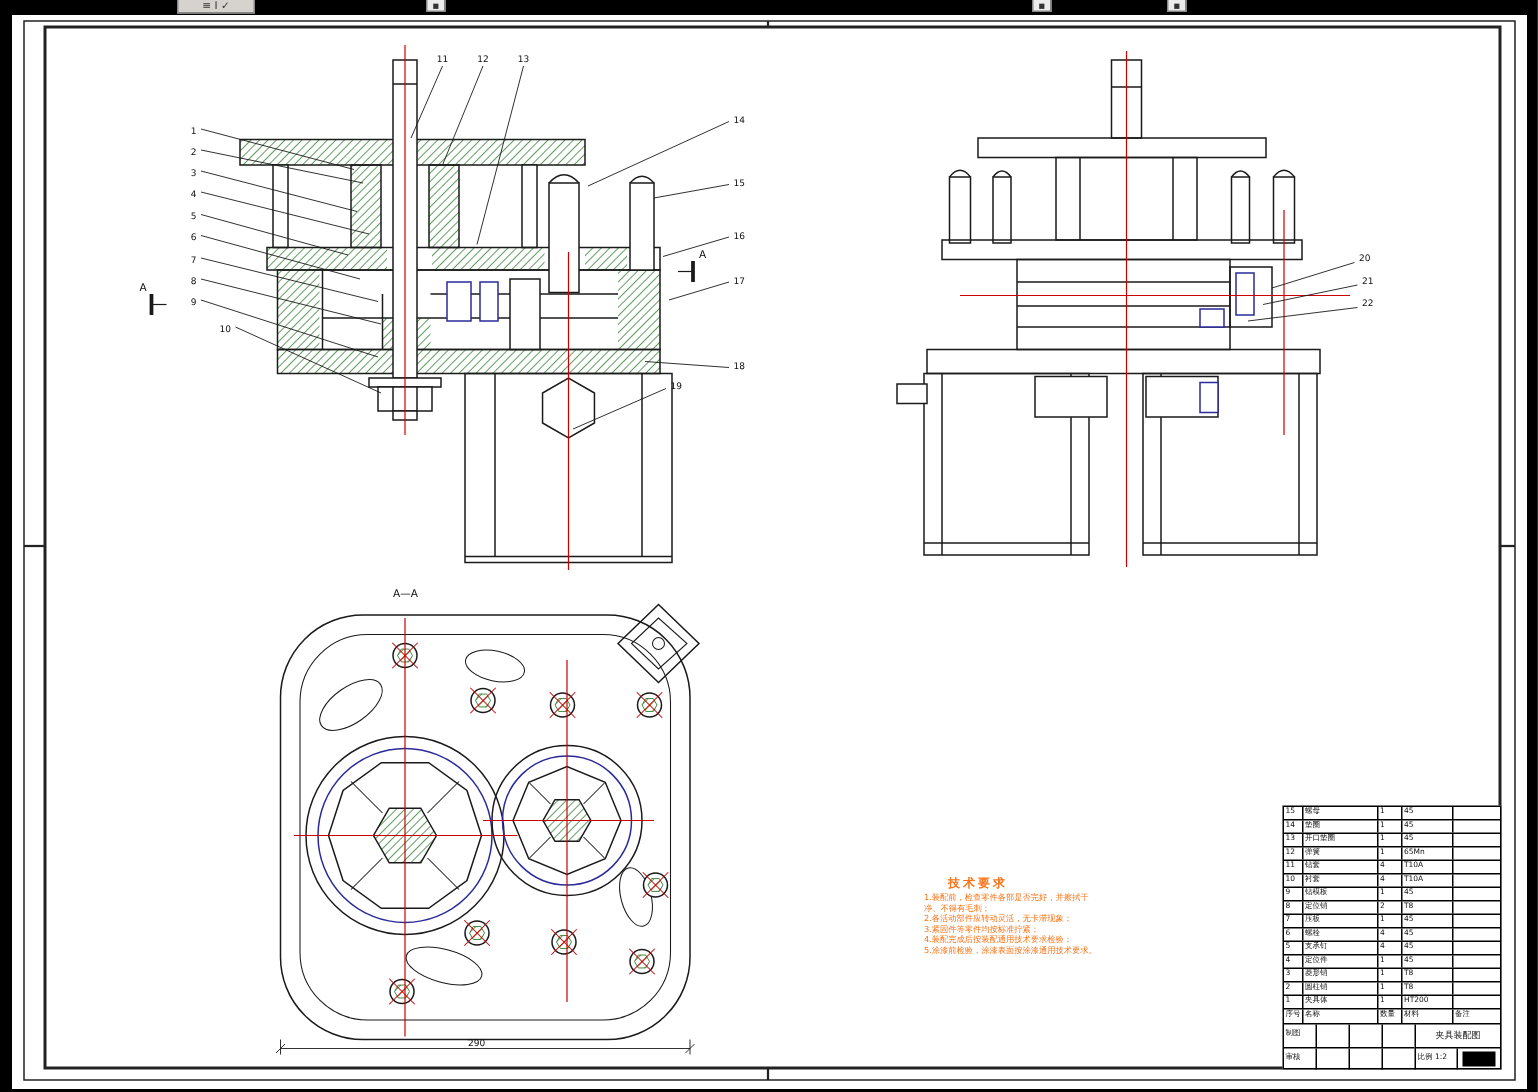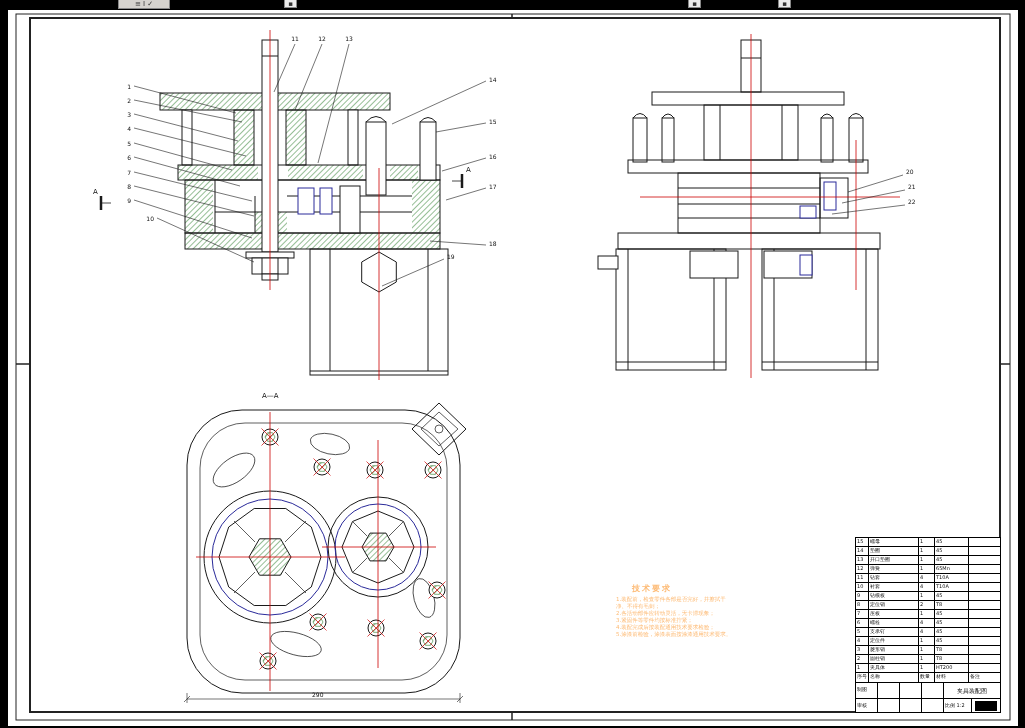--- a/index.html
+++ b/index.html
@@ -11,21 +11,21 @@
   
   .frag{position:absolute;top:0;background:#d6d3ce;border:1px solid #888;border-top:none;
     display:flex;align-items:center;justify-content:center;font-size:7px;color:#333;
     overflow:hidden;line-height:8px;cursor:default}
   .frag1{left:118px;width:52px;height:9px}
   .frag2{left:284px;width:13px;height:8px;background:#ececec}
   .frag3{left:688px;width:13px;height:8px;background:#ececec}
   .frag4{left:778px;width:13px;height:8px;background:#ececec}
 
   
-  .tech-req{position:absolute;left:616px;top:583px;width:120px;color:#fdba74}
+  .tech-req{position:absolute;left:616px;top:583px;width:120px;color:#f97316}
   .tr-title{font-size:8px;font-weight:bold;letter-spacing:2px;margin-left:16px;margin-bottom:2px}
   .tr-line{font-size:5.5px;line-height:7px}
 
   
   .bom{position:absolute;left:855px;top:537px;width:146px;height:176px;
     border:1px solid #000;background:#fff;color:#111;display:flex;flex-direction:column}
   .bom-row,.bom-header{display:flex;height:9px;border-bottom:1px solid #000;flex:none}
   .bom-header{height:10px}
   .bc{border-right:1px solid #000;font-size:5px;line-height:7px;overflow:hidden;
     white-space:nowrap;padding:0 1px}

